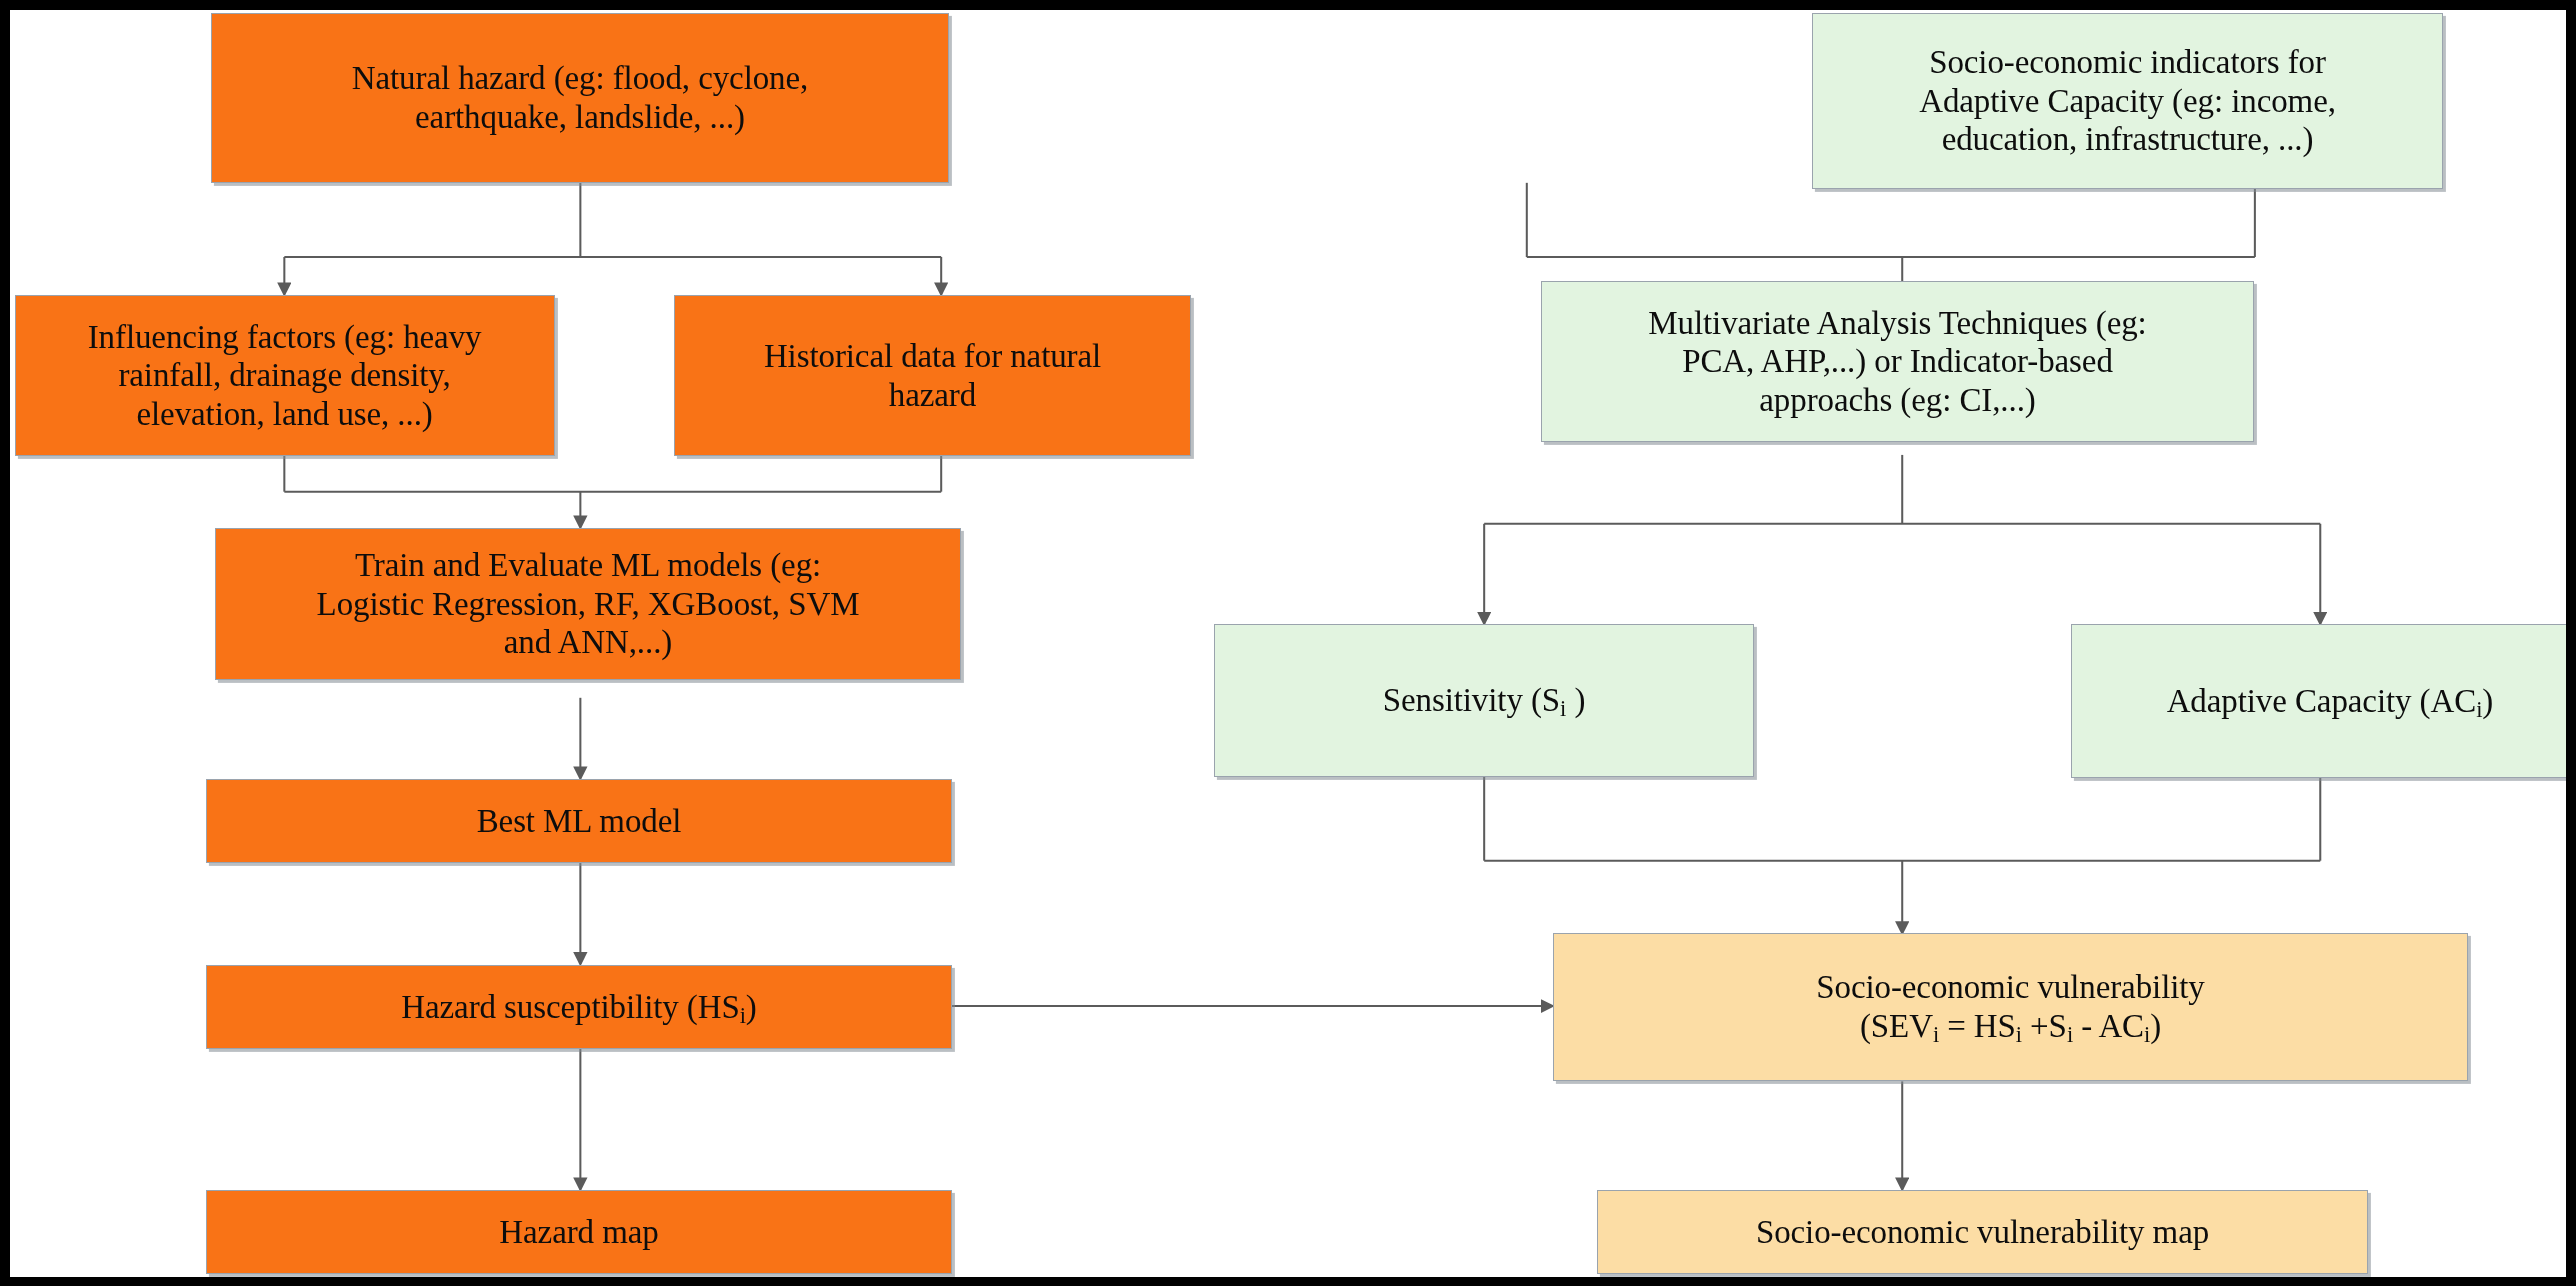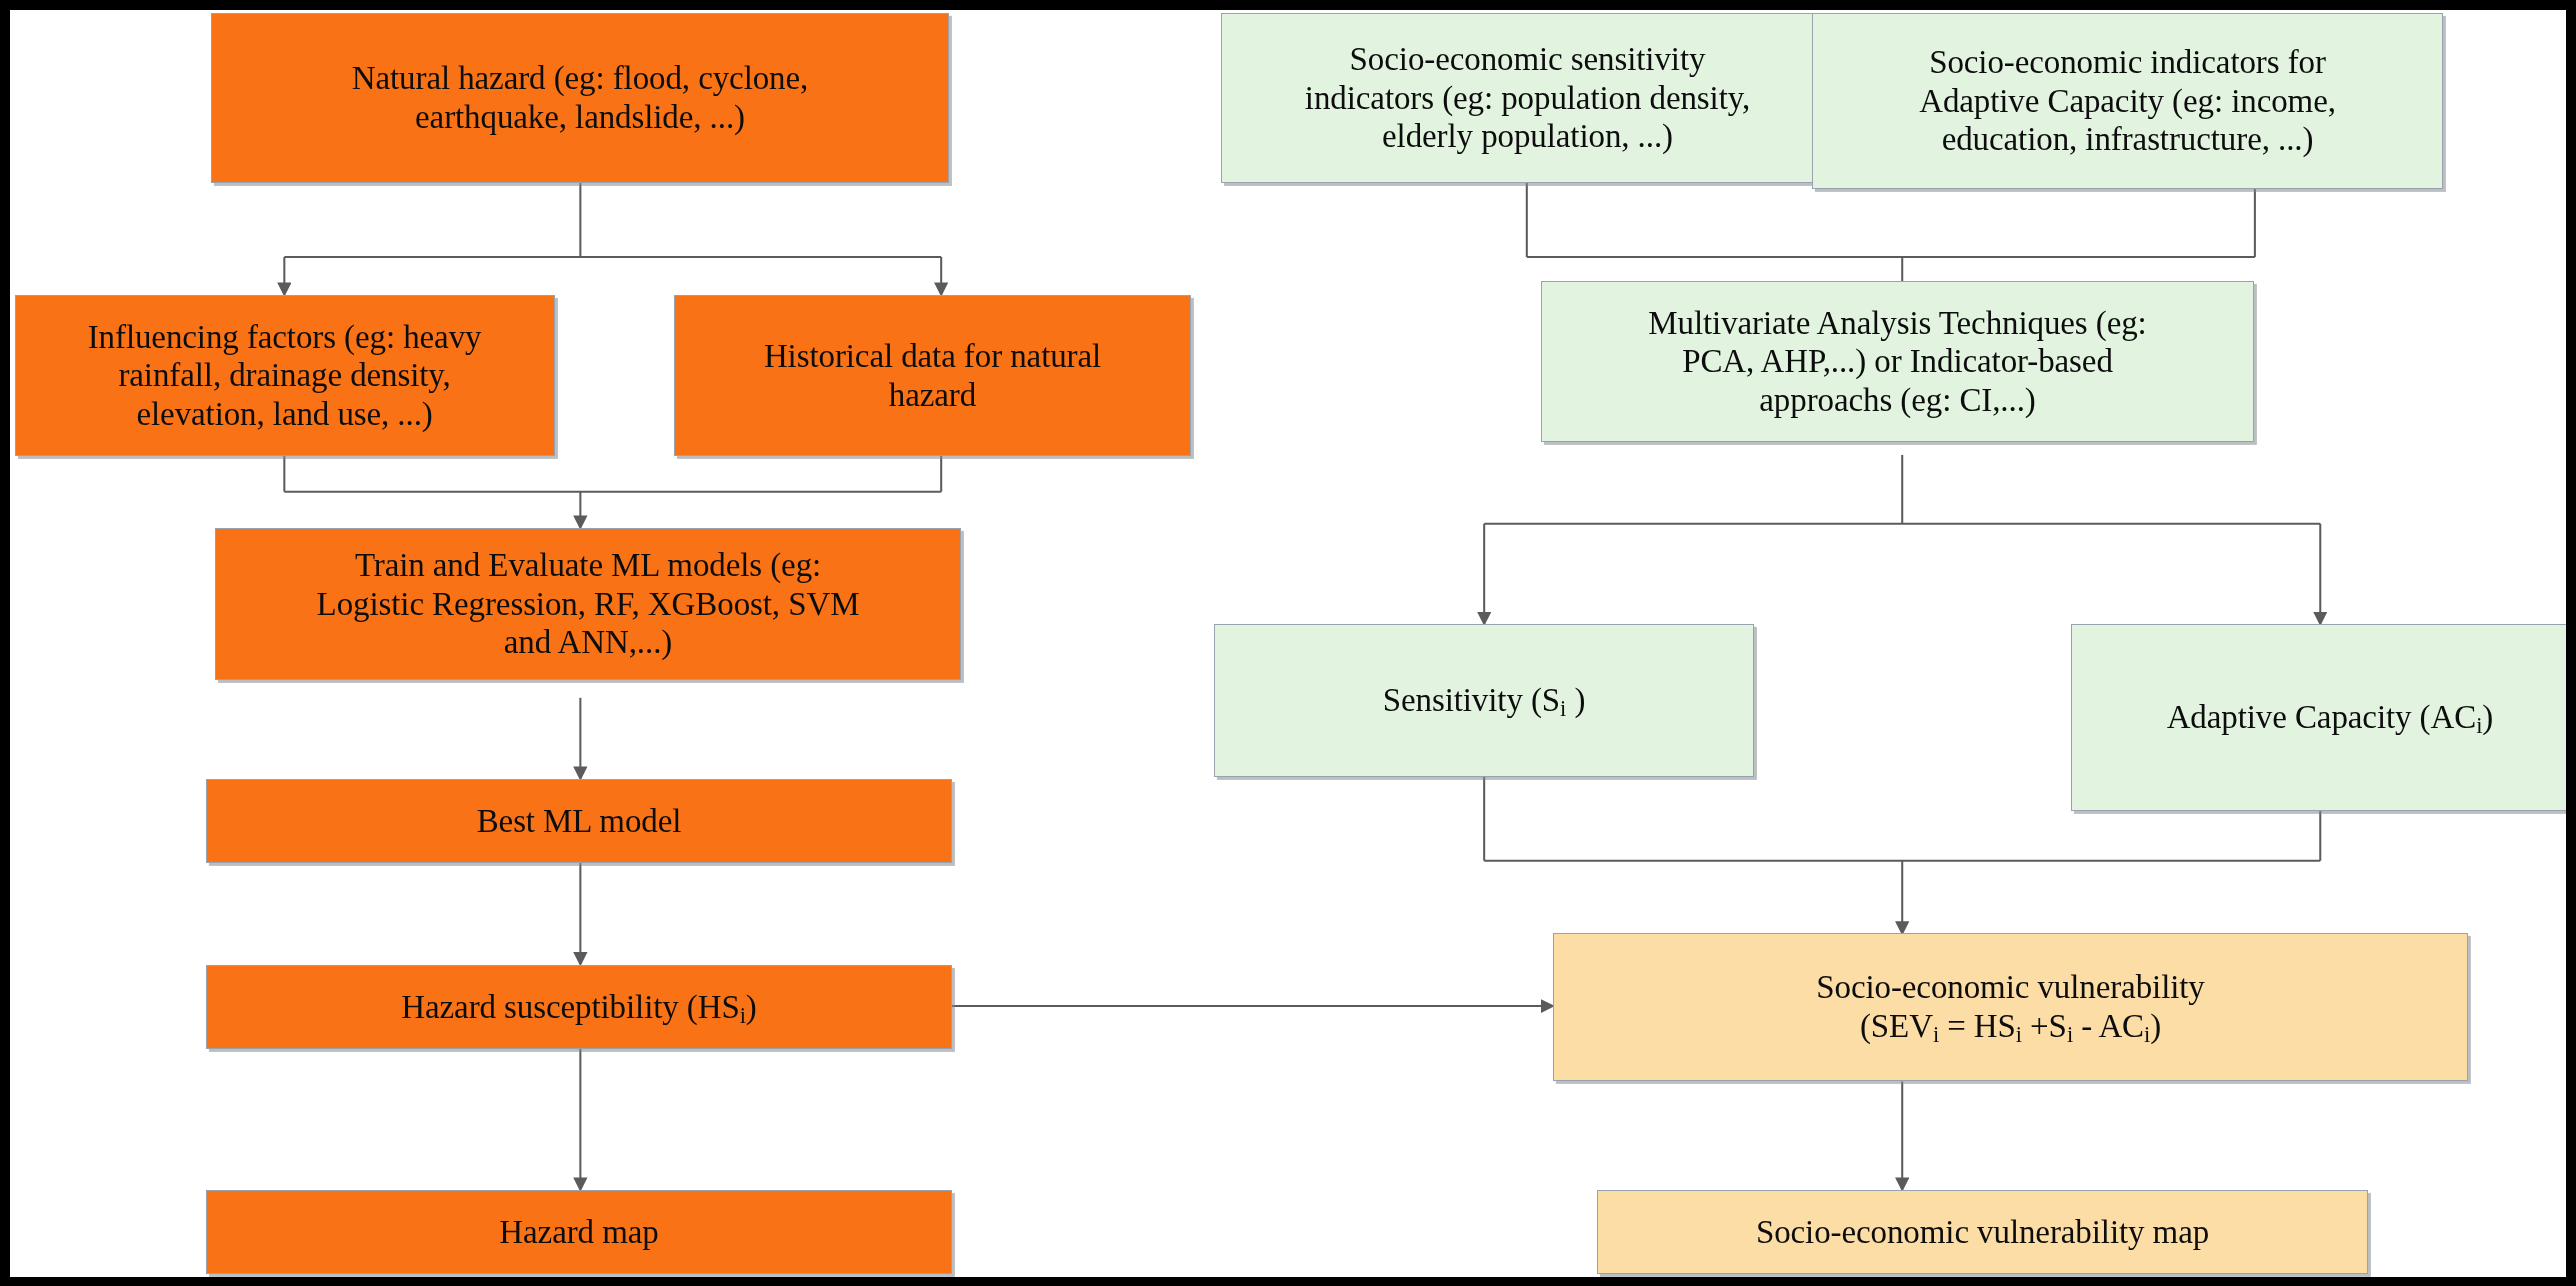--- a/index.html
+++ b/index.html
@@ -106,27 +106,20 @@
     </g>
   </svg>
 
   <div class="node blue" style="left:211px; top:13px; width:738px; height:170px;">
     <span class="txt">
       <span>Natural hazard (eg: flood, cyclone,</span><br>
       <span>earthquake, landslide, ...)</span>
     </span>
   </div>
 
-  <div class="node green" style="left:1221px; top:13px; width:613px; height:170px;">
-    <span class="txt">
-      <span>Socio-economic sensitivity</span><br>
-      <span>indicators  (eg: population density,</span><br>
-      <span>elderly population,  ...)</span>
-    </span>
-  </div>
 
   <div class="node green" style="left:1812px; top:13px; width:631px; height:176px;">
     <span class="txt">
       <span>Socio-economic indicators for</span><br>
       <span>Adaptive Capacity (eg: income,</span><br>
       <span>education, infrastructure, ...)</span>
     </span>
   </div>
 
   <div class="node blue" style="left:14.6px; top:295px; width:540px; height:161px;">
@@ -157,21 +150,21 @@
       <span>Train and Evaluate ML models (eg:</span><br>
       <span>Logistic Regression, RF, XGBoost, SVM</span><br>
       <span>and ANN,...)</span>
     </span>
   </div>
 
   <div class="node green" style="left:1214px; top:624px; width:540px; height:153px;">
     <span class="txt"><span>Sensitivity (S</span><sub>i</sub><span> )</span></span>
   </div>
 
-  <div class="node green" style="left:2071px; top:624px; width:502px; height:187px;padding-left:24px;">
+  <div class="node green" style="left:2071px; top:624px; width:502px; height:154px;padding-left:24px;">
     <span class="txt"><span>Adaptive Capacity (AC</span><sub>i</sub><span>)</span></span>
   </div>
 
   <div class="node blue" style="left:206px; top:779px; width:746px; height:84px;">
     <span class="txt">Best ML model</span>
   </div>
 
   <div class="node blue" style="left:206px; top:965px; width:746px; height:84px;">
     <span class="txt"><span>Hazard susceptibility (HS</span><sub>i</sub><span>)</span></span>
   </div>

